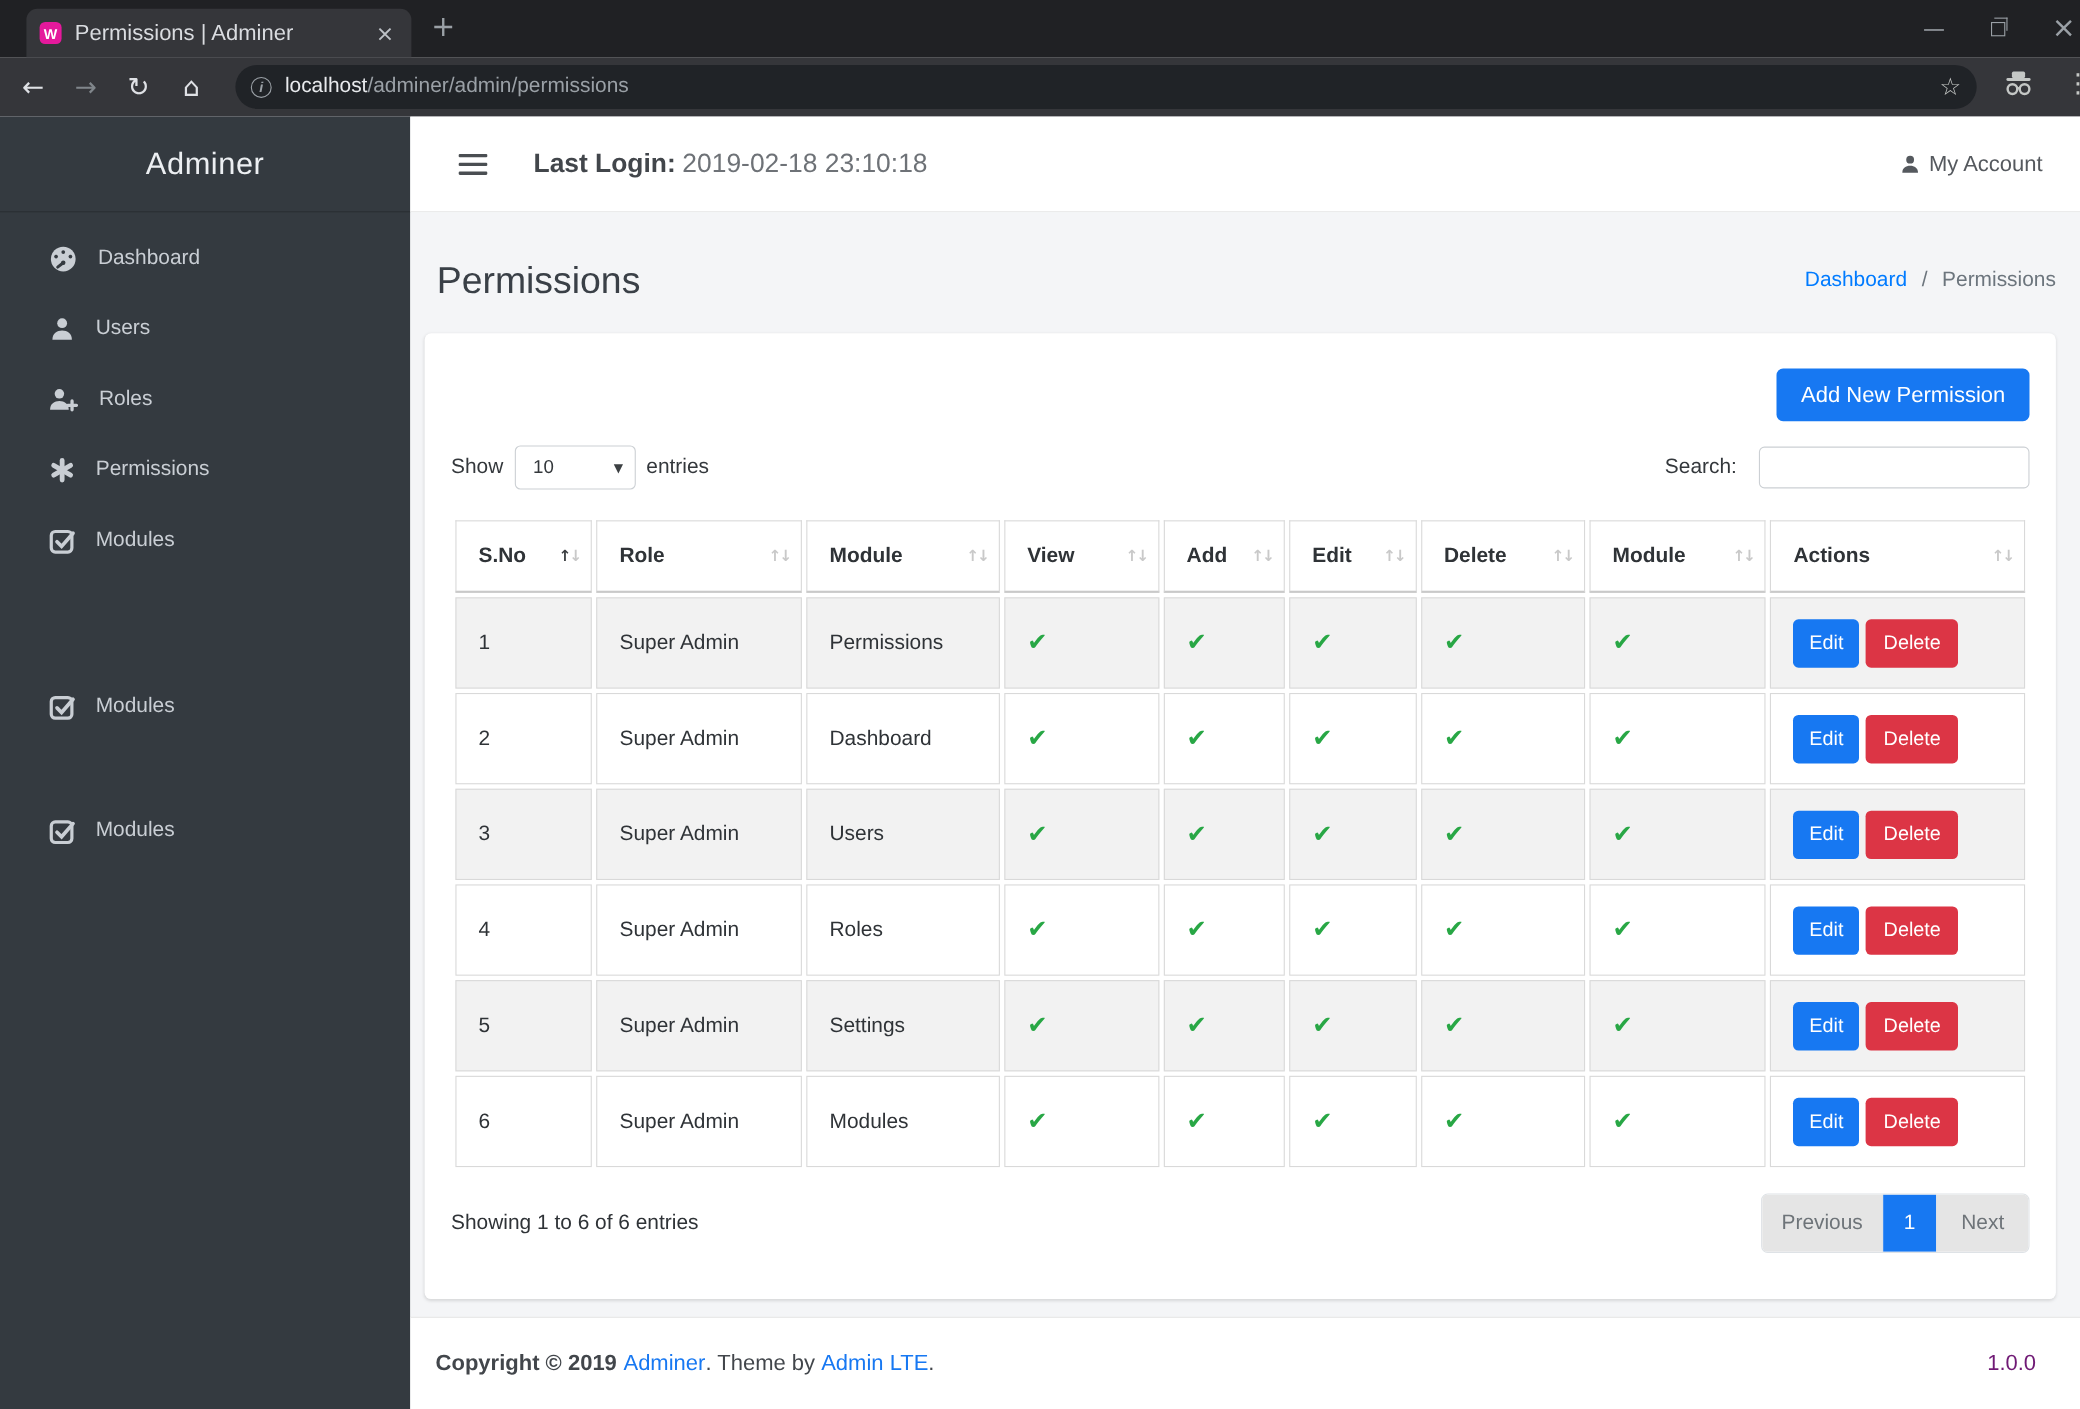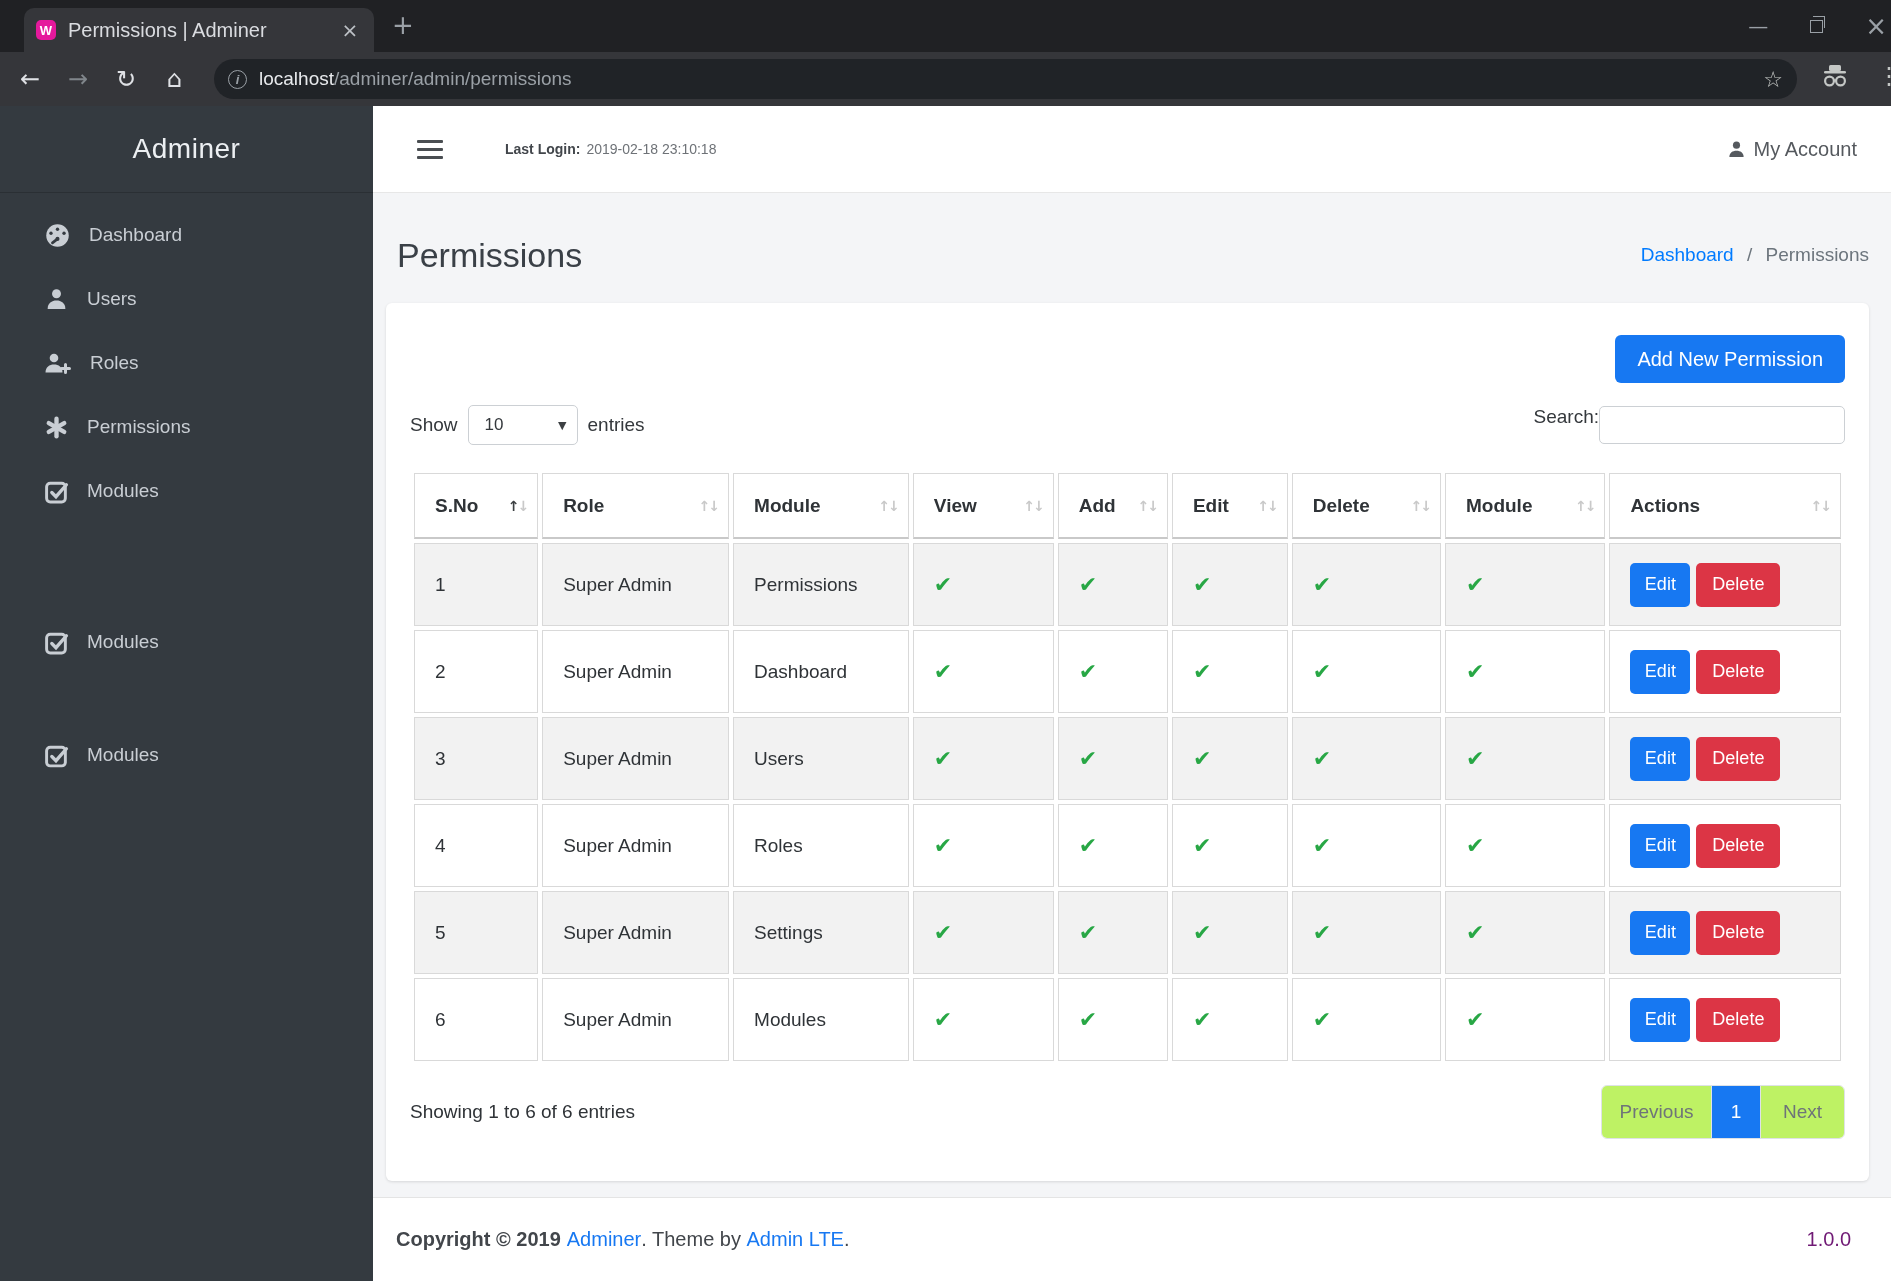--- a/index.html
+++ b/index.html
@@ -47,21 +47,21 @@
               color:#c9ced4; font-size:19px; cursor:pointer; }
   .nav-item svg { margin-right:18px; flex-shrink:0; }
   .nav-item.gap1 { margin-top:107px; }
   .nav-item.gap2 { margin-top:69px; }
 
   .main { flex:1; display:flex; flex-direction:column; min-width:0; }
   .topbar { height:87px; background:#fff; display:flex; align-items:center; padding:0 34px 0 44px;
             border-bottom:1px solid #e7e7e7; }
   .hamburger { width:26px; display:flex; flex-direction:column; gap:5px; cursor:pointer; }
   .hamburger i { display:block; height:3px; background:#4a4e52; border-radius:1px; }
-  .lastlogin { margin-left:62px; font-size:14px; color:#6e7277; }
+  .lastlogin { margin-left:42px; font-size:24px; color:#6e7277; }
   .lastlogin b { color:#42464b; margin-right:6px; }
   .myaccount { margin-left:auto; display:flex; align-items:center; gap:8px; color:#55595e; font-size:20px; }
 
   .content { flex:1; background:#f4f5f7; padding:22px 20px 0 13px; overflow:hidden; }
   .pagehead { display:flex; align-items:center; justify-content:space-between; padding:10px 2px 0 11px; height:70px; }
   .pagetitle { font-size:34px; color:#3a4047; font-weight:400; }
   .breadcrumb { font-size:19px; }
   .breadcrumb .bc-link { color:#007bff; text-decoration:none; }
   .breadcrumb .bc-sep { color:#6c757d; margin:0 8px; }
   .breadcrumb .bc-cur { color:#6c757d; }
@@ -69,21 +69,21 @@
   .card { margin:18px 2px 0 0; background:#fff; border-radius:6px; box-shadow:0 1px 3px rgba(0,0,0,0.12);
           padding:32px 24px 24px 24px; height:878px; }
   .card-toprow { display:flex; justify-content:flex-end; }
   .btn-primary { background:#1778f2; color:#fff; border:none; border-radius:6px; height:48px;
                  padding:0 22px; font-size:20px; font-family:inherit; cursor:pointer; }
   .controls { display:flex; align-items:center; margin-top:22px; }
   .show-label, .entries-label { font-size:19px; color:#34383c; }
   .fake-select { width:110px; height:40px; border:1px solid #ccd0d4; border-radius:5px; margin:0 10px;
                  display:flex; align-items:center; padding:0 10px 0 16px; font-size:17px; color:#34383c; cursor:pointer; }
   .fake-select .arr { margin-left:auto; font-size:11px; color:#3c4043; }
-  .searchwrap { margin-left:auto; display:flex; gap:0; }
+  .searchwrap { margin-left:auto; display:flex; align-items:center; gap:20px; }
   .search-label { font-size:19px; color:#34383c; }
   .search-input { width:246px; height:38px; border:1px solid #ccd0d4; border-radius:5px; font-size:17px; padding:0 10px; }
 
   table { width:100%; border-collapse:separate; border-spacing:4px 4px; margin-top:24px; table-layout:fixed; }
   th, td { border:1px solid #d9d9d9; text-align:left; padding-left:20px; font-size:19px; color:#2f3337; }
   th { height:66px; font-weight:bold; background:#fff; position:relative; border-bottom:2px solid #c9c9c9; }
   td { height:83px; }
   tbody tr:nth-child(odd) td { background:#f2f2f2; }
   tbody tr:nth-child(even) td { background:#fff; }
   .sort { position:absolute; right:10px; top:50%; transform:translateY(-50%); font-size:14px; letter-spacing:-2px; color:#c9c9c9; }
@@ -93,21 +93,21 @@
   .check { color:#28a745; font-size:22px; font-weight:bold; }
   .btn-edit { background:#1778f2; color:#fff; border:none; border-radius:5px; height:44px; width:60px;
               font-size:18px; font-family:inherit; cursor:pointer; }
   .btn-delete { background:#dc3545; color:#fff; border:none; border-radius:5px; height:44px; width:84px;
                 font-size:18px; font-family:inherit; margin-left:6px; cursor:pointer; }
 
   .tablefoot { display:flex; align-items:center; justify-content:space-between; margin-top:20px; }
   .showing { font-size:19px; color:#2f3337; }
   .pager { display:flex; border:1px solid #dee2e6; border-radius:6px; overflow:hidden; }
   .pg { height:52px; display:flex; align-items:center; justify-content:center; font-size:19px;
-        color:#6e7479; background:#bef264; cursor:pointer; }
+        color:#6e7479; background:#e5e5e5; cursor:pointer; }
   .pg-prev { width:110px; border-right:1px solid #dee2e6; }
   .pg-num { width:48px; background:#1778f2; color:#fff; }
   .pg-next { width:84px; border-left:1px solid #dee2e6; }
 
   .appfooter { height:84px; background:#fff; border-top:1px solid #e4e4e4; display:flex; align-items:center;
                padding:0 40px 0 23px; font-size:20px; color:#42464b; }
   .appfooter b { margin-right:6px; }
   .appfooter a { color:#1778f2; text-decoration:none; }
   .version { margin-left:auto; color:#701a75; }
 </style>

